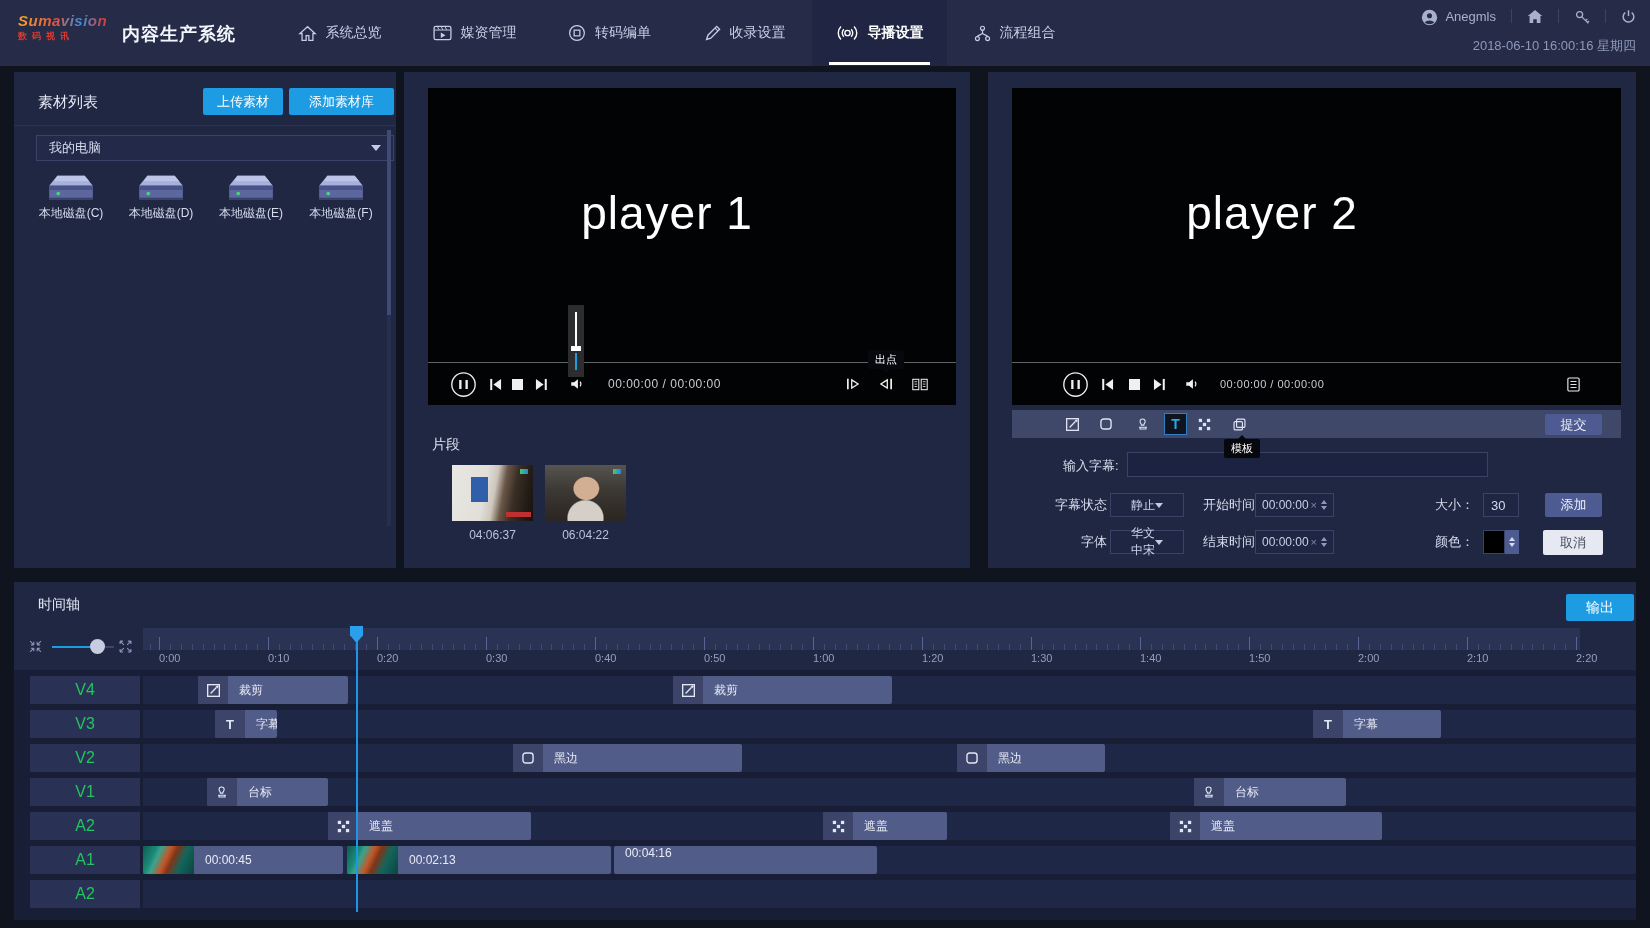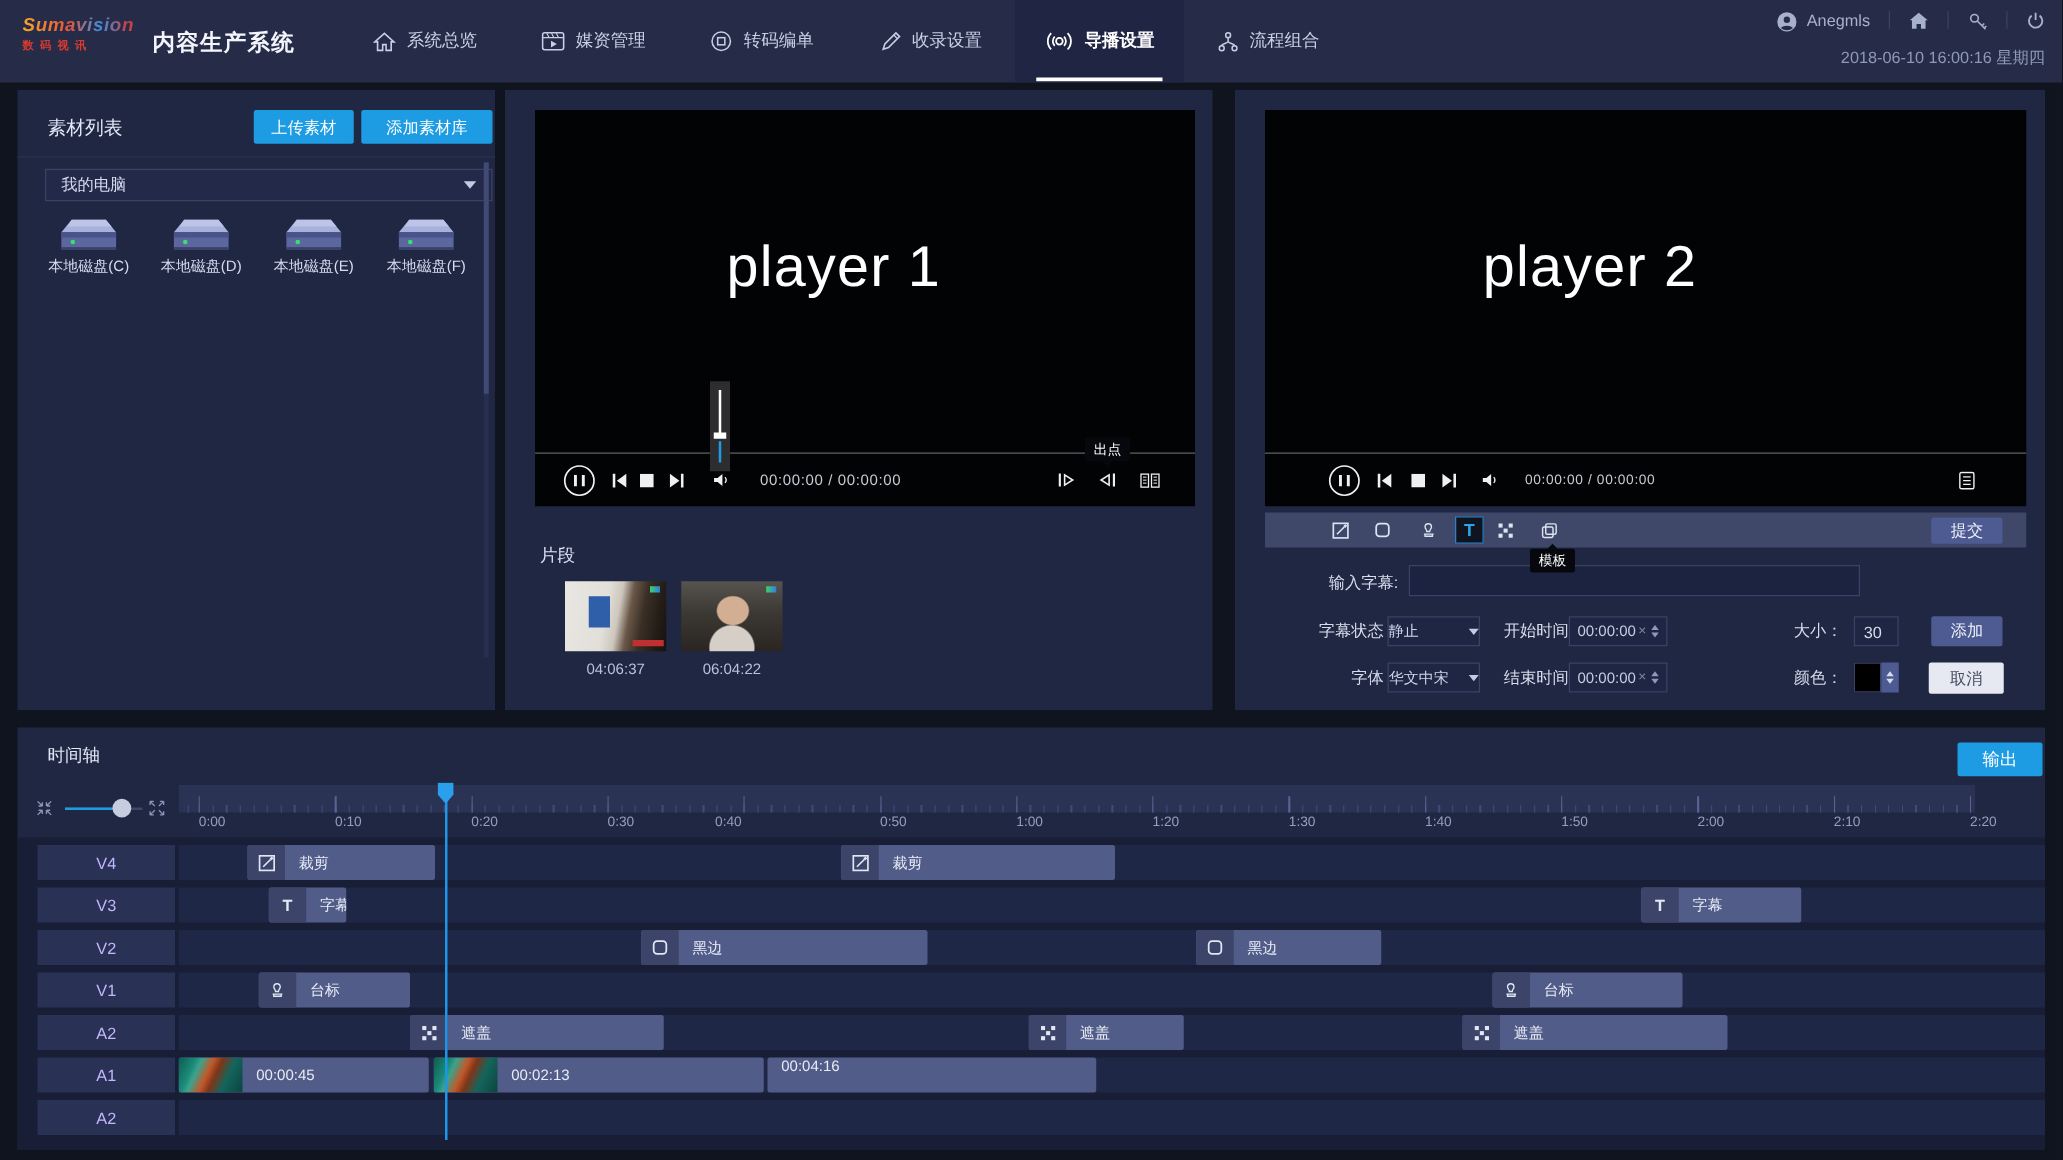--- a/index.html
+++ b/index.html
@@ -84,21 +84,21 @@
 .scene-1 .logo-dot,.scene-2 .logo-dot{position:absolute;right:6%;top:7%;width:8px;height:5px;background:linear-gradient(90deg,#3fd06a,#2e7fe0)}
 
 
 .p2-toolbar{position:absolute;left:24px;top:338px;width:609px;height:28px;background:#3f4869}
 .tool{position:absolute;top:0;width:28px;height:28px;display:flex;align-items:center;justify-content:center;color:#dde3f2;cursor:pointer}
 .tool-t{position:absolute;left:152px;top:3px;width:23px;height:22px;background:#10141f;border:1px solid #2f7fc4;color:#2aa7ea;display:flex;align-items:center;justify-content:center;font-weight:bold;font-size:14px;cursor:pointer}
 .submit-btn{position:absolute;left:533px;top:4px;width:57px;height:21px;background:#4e5b92;color:#eef1f8;font-size:13px;border:none;border-radius:2px;cursor:pointer;font-family:inherit}
 .sub-label{position:absolute;left:75px;top:382px;height:24px;display:flex;align-items:center;font-size:13px;color:#d6dcec}
 .sub-input{position:absolute;left:139px;top:380px;width:361px;height:25px;background:#1c2340;border:1px solid #3a4266;color:#d6dcec;padding:0 8px;font-size:13px;font-family:inherit}
 .f-label{position:absolute;height:24px;display:flex;align-items:center;font-size:13px;color:#d6dcec}
-.f-select{position:absolute;left:122px;width:74px;height:24px;border:1px solid #3a4266;background:#1f2644;color:#cfd6ea;font-size:12px;display:flex;align-items:center;padding:0 0;cursor:pointer}
+.f-select{position:absolute;left:122px;width:74px;height:24px;border:1px solid #3a4266;background:#1f2644;color:#cfd6ea;font-size:12px;display:flex;align-items:center;padding:0 20px;cursor:pointer}
 .f-select .caret-down{border-left-width:4px;border-right-width:4px;border-top-width:5px}
 .f-time{position:absolute;left:267px;width:79px;height:24px;border:1px solid #3a4266;background:#1f2644;color:#c8cfe4;font-size:12px;display:flex;align-items:center;padding:0 6px}
 .f-x{margin-left:auto;color:#7e88a8;font-size:11px;cursor:pointer}
 .spin{display:flex;flex-direction:column;gap:2px;margin-left:4px;cursor:pointer}
 .spin i{display:block;width:0;height:0;border-left:3px solid transparent;border-right:3px solid transparent}
 .spin .up{border-bottom:4px solid #8f99ba}
 .spin .dn{border-top:4px solid #8f99ba}
 .f-size{position:absolute;left:495px;width:36px;height:24px;border:1px solid #3a4266;background:#1f2644;color:#d6dcec;font-size:13px;display:flex;align-items:center;padding:0 7px}
 .color-widget{position:absolute;left:495px;width:36px;height:24px;display:flex;cursor:pointer}
 .color-swatch{width:22px;height:24px;background:#000;border:1px solid #3a4266}
@@ -119,21 +119,21 @@
 .zoom-knob{position:absolute;left:76px;top:57px;width:15px;height:15px;border-radius:50%;background:#c6cde0;cursor:pointer}
 .ruler-band{position:absolute;left:129px;top:46px;width:1437px;height:22px;background:#2b3355;cursor:pointer;
  background-image:
   repeating-linear-gradient(90deg,#5a6494 0 1px,rgba(0,0,0,0) 1px 109px),
   repeating-linear-gradient(90deg,#424b76 0 1px,rgba(0,0,0,0) 1px 10.9px);
  background-size:auto 13px,auto 6px;background-position:16px 100%,16px 100%;background-repeat:repeat-x}
 .ruler-labels{position:absolute;left:0;top:68px;width:1622px;height:20px}
 .ruler-label{position:absolute;top:2px;font-size:11px;color:#949ec0;white-space:nowrap}
 .tracks-bg{position:absolute;left:0;top:88px;width:1622px;height:250px;background:#181e36}
 .track-row{position:absolute;left:0;width:1622px;height:28px}
-.track-label{position:absolute;left:16px;top:0;width:110px;height:28px;background:#293154;color:#c4b5fd;font-size:13px;display:flex;align-items:center;justify-content:center}
+.track-label{position:absolute;left:16px;top:0;width:110px;height:28px;background:#293154;color:#22c55e;font-size:16px;display:flex;align-items:center;justify-content:center}
 .track-lane{position:absolute;left:129px;top:0;width:1493px;height:28px;background:#1f2746}
 .clip{position:absolute;top:0;height:28px;background:#525c88;display:flex;align-items:stretch;border-radius:2px;overflow:hidden;cursor:pointer}
 .clip-icon{width:30px;background:#3c4569;display:flex;align-items:center;justify-content:center;color:#e2e7f4;flex:none}
 .clip-label{display:flex;align-items:center;padding-left:11px;font-size:12px;color:#e8ecf6;white-space:nowrap}
 .t-glyph{font-size:13px;font-weight:bold}
 .a1-thumb{width:51px;flex:none;background:linear-gradient(115deg,#0e5c50 0%,#1b8a78 22%,#3aa38e 30%,#c2582a 45%,#7e3518 56%,#14655c 72%,#0b453f 100%)}
 .playhead-line{position:absolute;top:46px;width:2px;height:284px;background:#1d95e8;z-index:6}
 .playhead-marker{position:absolute;top:44px;width:13px;height:17px;background:#2aa0ec;clip-path:polygon(0 0,100% 0,100% 55%,50% 100%,0 55%);z-index:7}
 </style>
 </head>
@@ -532,21 +532,21 @@
           <path d="M7 7L2.5 2.5m0 0v3.6m0-3.6h3.6M11 7l4.5-4.5m0 0v3.6m0-3.6h-3.6M7 11l-4.5 4.5m0 0v-3.6m0 3.6h3.6M11 11l4.5 4.5m0 0v-3.6m0 3.6h-3.6" stroke="currentColor" stroke-width="1.3" fill="none"></path>
         </svg>
       </span>
 
     <div class="ruler-band"></div>
     <div class="ruler-labels">
         <span class="ruler-label" style="left: 145px;">0:00</span>
         <span class="ruler-label" style="left: 254px;">0:10</span>
         <span class="ruler-label" style="left: 363px;">0:20</span>
         <span class="ruler-label" style="left: 472px;">0:30</span>
-        <span class="ruler-label" style="left: 558px;">0:40</span>
+        <span class="ruler-label" style="left: 581px;">0:40</span>
         <span class="ruler-label" style="left: 690px;">0:50</span>
         <span class="ruler-label" style="left: 799px;">1:00</span>
         <span class="ruler-label" style="left: 908px;">1:20</span>
         <span class="ruler-label" style="left: 1017px;">1:30</span>
         <span class="ruler-label" style="left: 1126px;">1:40</span>
         <span class="ruler-label" style="left: 1235px;">1:50</span>
         <span class="ruler-label" style="left: 1344px;">2:00</span>
         <span class="ruler-label" style="left: 1453px;">2:10</span>
         <span class="ruler-label" style="left: 1562px;">2:20</span>
       </div>

